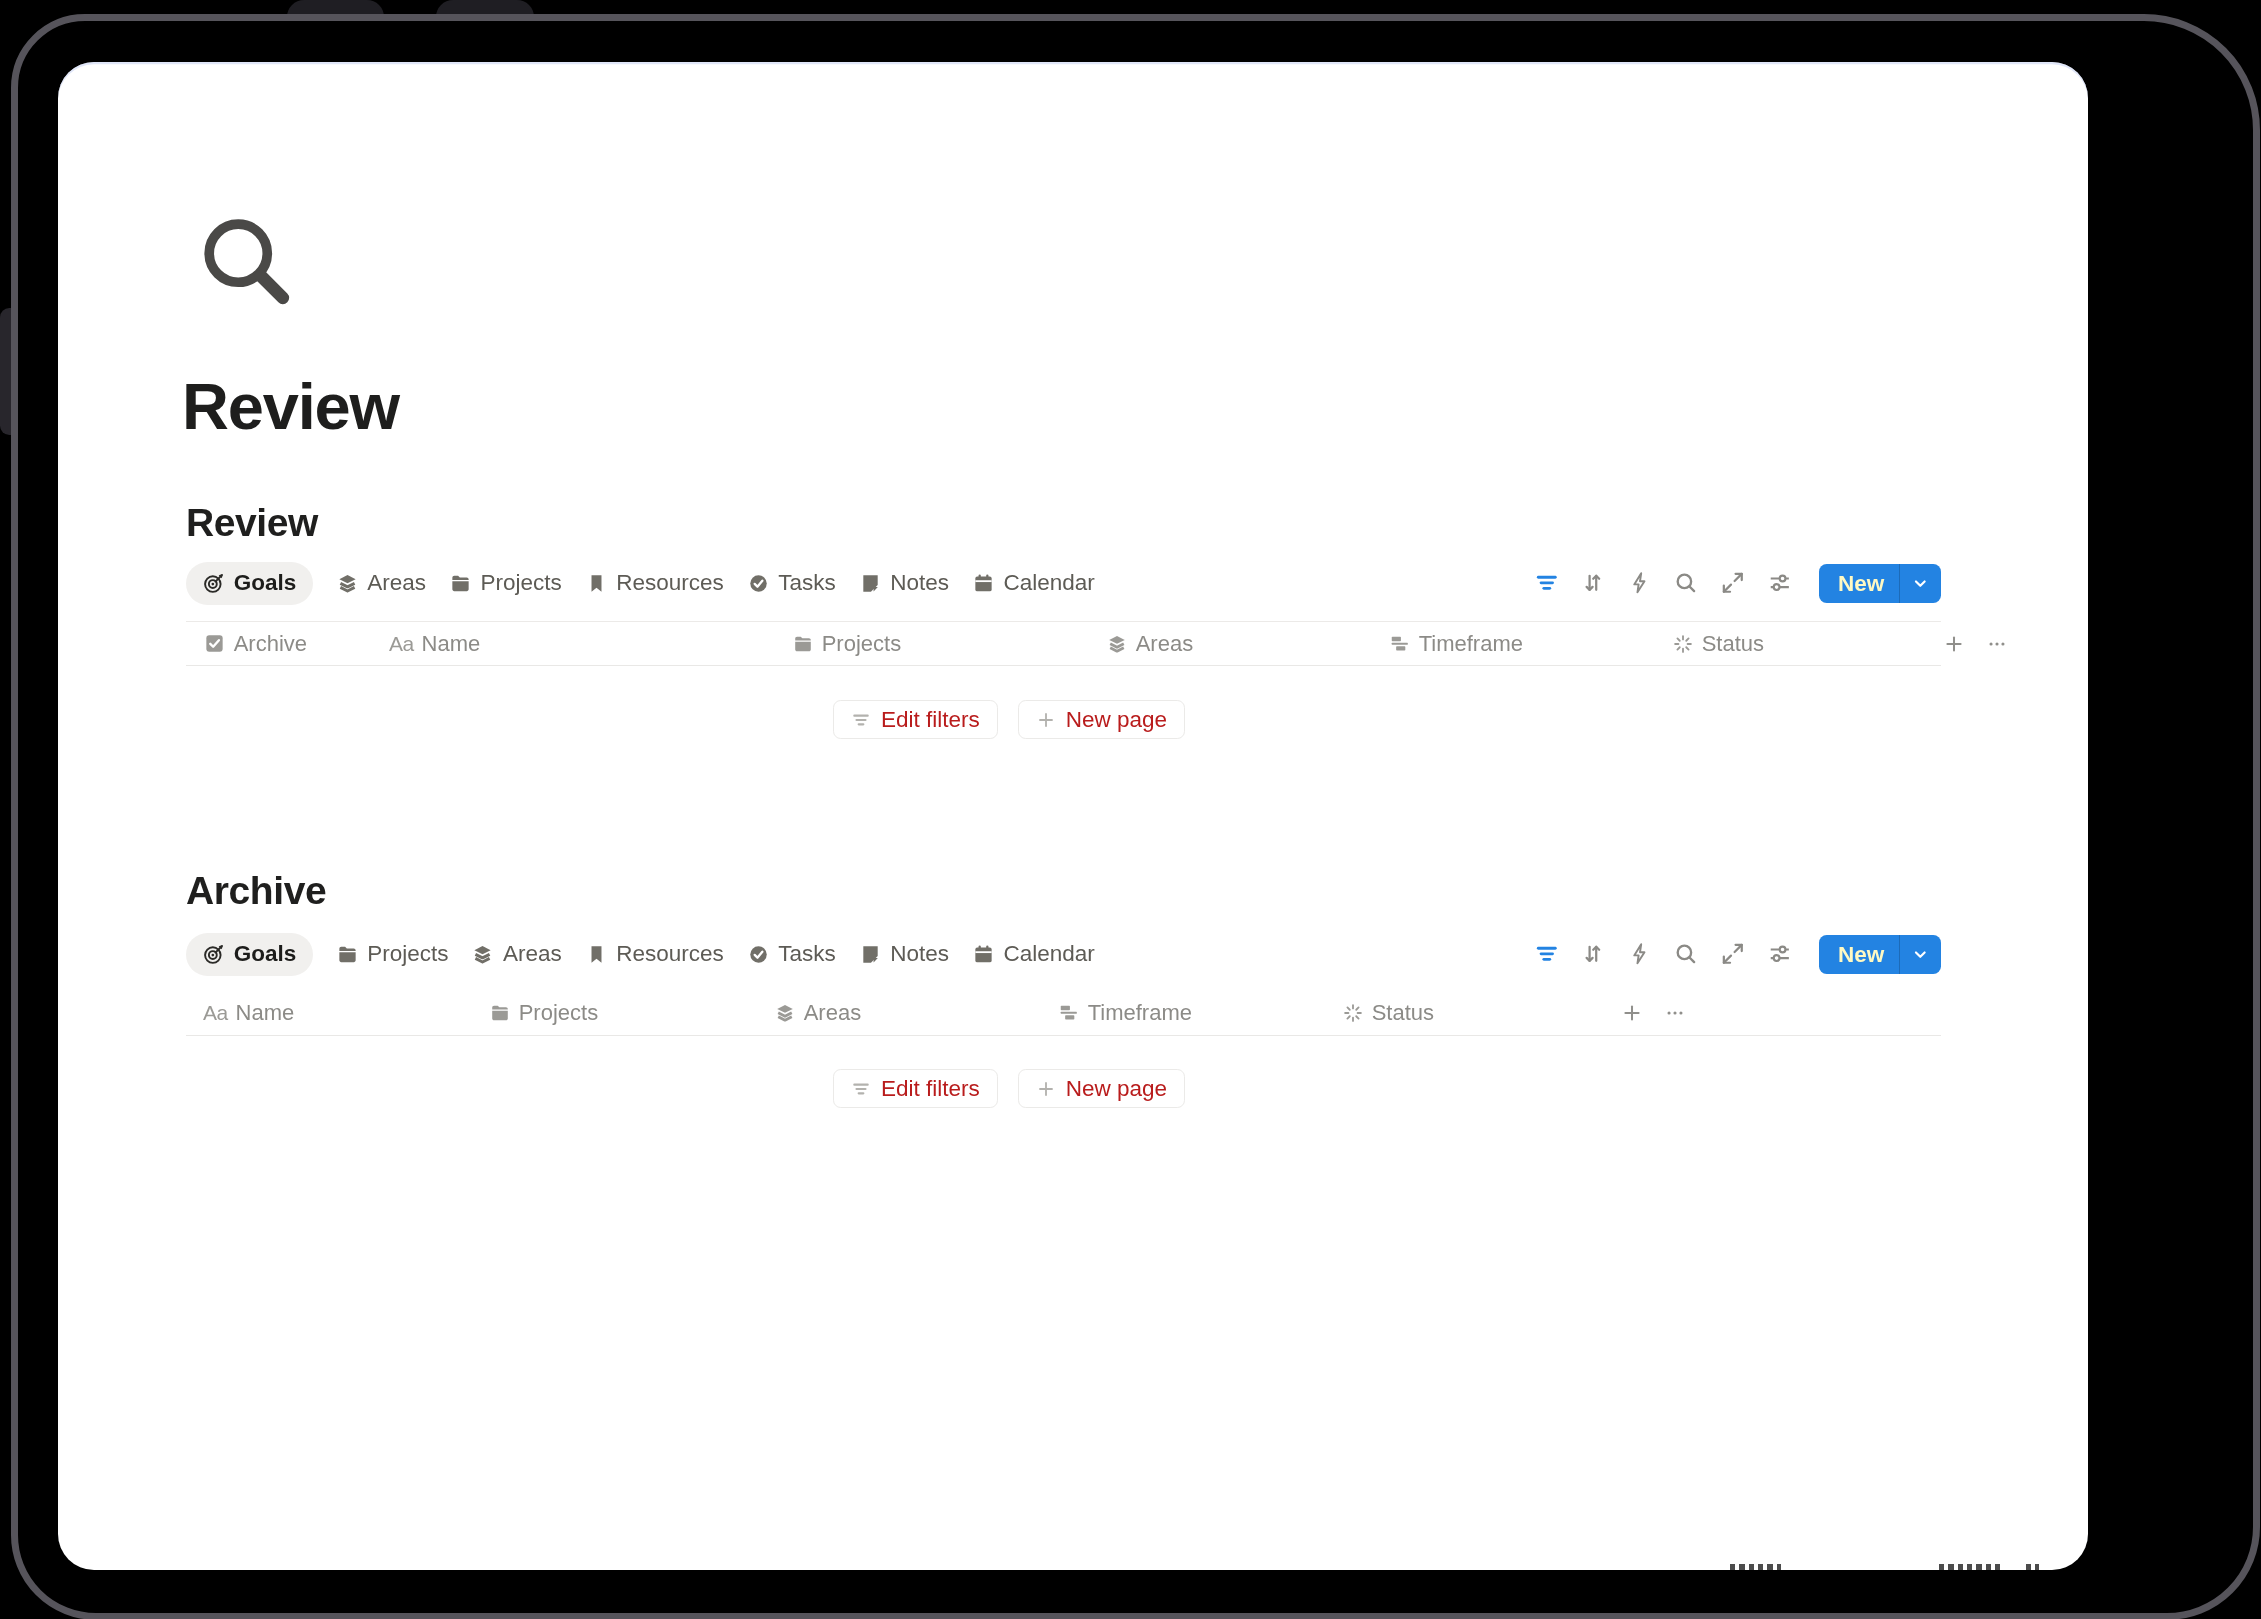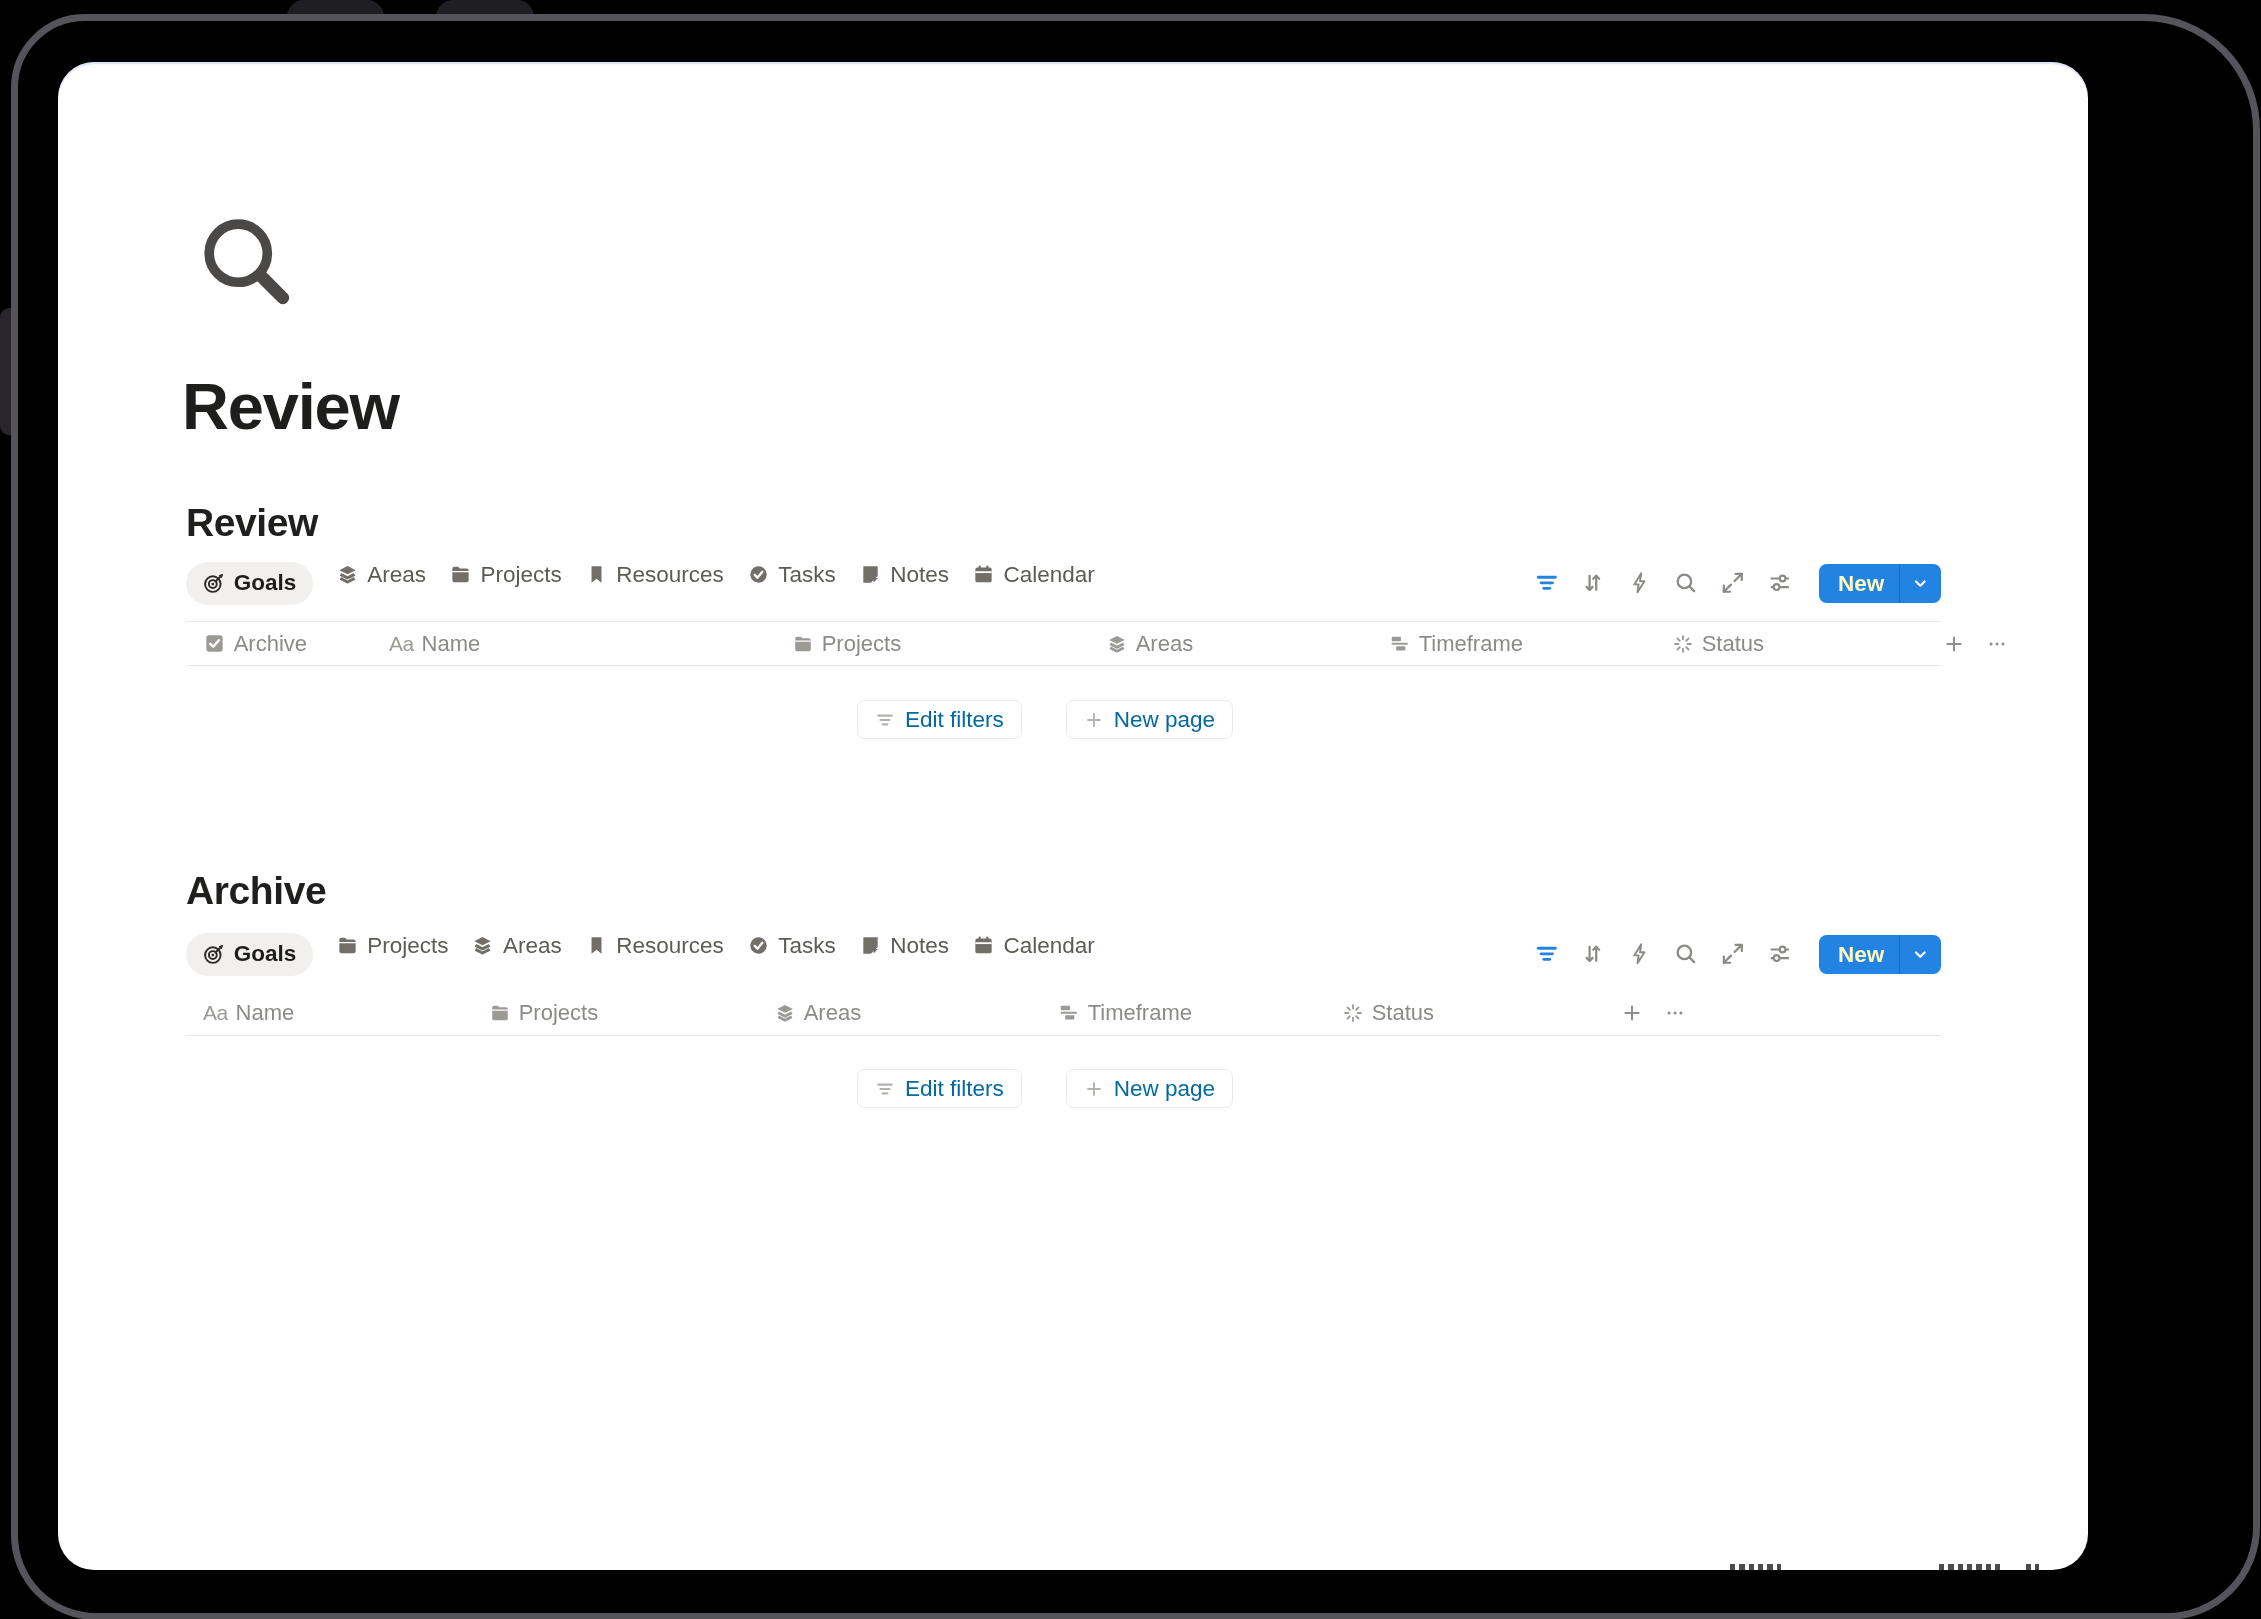--- a/index.html
+++ b/index.html
@@ -30,21 +30,21 @@
   .page-icon{position:absolute;left:139px;top:150px;color:#4a4947;}
   .page-title{position:absolute;left:124px;top:307px;font-size:65px;font-weight:700;color:#1e1e1d;letter-spacing:-1.2px;}
   
   .sec-heading{position:absolute;left:128px;font-size:39px;font-weight:700;color:#1f1f1e;letter-spacing:-0.4px;}
   #heading-1{top:439px}
   #heading-2{top:807px}
   
   .viewbar{position:absolute;left:128px;right:147px;height:46px;display:flex;align-items:center;justify-content:space-between;}
   #viewbar-1{top:498px}
   #viewbar-2{top:869px}
-  .tabs{display:flex;align-items:flex-start;gap:23px;}
+  .tabs{display:flex;align-items:center;gap:23px;}
   .tab{display:flex;align-items:center;gap:8.5px;color:#5d5b55;font-size:22.5px;cursor:default;}
   .tab .ic{color:#716f68;}
   .tab.active{background:#f1f0ee;border-radius:24px;padding:8.5px 16.3px;color:#1d1d1b;font-weight:600;}
   .tab.active .ic{color:#2b2a27;}
   .tools{display:flex;align-items:center;gap:21px;}
   .tbtn{color:#8b8a86;display:flex;}
   .tbtn.filter-active{color:#2383e2;}
   .new-btn{display:flex;align-items:center;background:#2383e2;border-radius:7.7px;height:39px;margin-left:6.2px;overflow:hidden;}
   .new-label{color:#fef9c3;font-size:22.5px;font-weight:600;padding:0 14.7px 0 18.6px;line-height:39px;}
   .new-divider{width:1.5px;height:39px;background:rgba(0,0,0,.18);}
@@ -54,21 +54,21 @@
   #header-row-1{top:559px;border-top:1.5px solid #eceae8;}
   #header-row-2{top:929px;}
   .col{display:flex;align-items:center;gap:7.7px;color:#8c8b87;font-size:22px;flex:0 0 auto;}
   .col .ic{color:#9b9a96;}
   .aa{font-size:21px;color:#9b9a96;font-weight:500;letter-spacing:-0.4px;}
   .row-tools{display:flex;align-items:center;gap:21px;color:#908f8b;}
   
   .actions{position:absolute;left:775px;display:flex;gap:20px;height:39px;}
   #actions-1{top:638px}
   #actions-2{top:1007px}
-  .action-btn{display:flex;align-items:center;gap:10px;border:1.5px solid #ebeae8;border-radius:7.7px;padding:16px 17px;color:#0369a1;font-size:22.5px;background:#fff;margin-left:24px;}
+  .action-btn{display:flex;align-items:center;gap:10px;border:1.5px solid #ebeae8;border-radius:7.7px;padding:16px 17px;color:#b91c1c;font-size:22.5px;background:#fff;}
   .action-btn .ic{color:#b3b2ae;}
   
   .dash{position:absolute;border-radius:3.1px;}
   #dash-dark{left:2101px;top:334px;width:23px;height:5.4px;background:#38363b;}
   #dash-light{left:2101px;top:353px;width:23px;height:4.6px;background:#ebebeb;}
   
   .smudge{position:absolute;top:1502px;height:6.2px;background:repeating-linear-gradient(90deg,#4c4c4c 0 5.4px,transparent 5.4px 9.3px);}
   #smudge-1{left:1672px;width:51px}
   #smudge-2{left:1881px;width:61px}
   #smudge-3{left:1968px;width:13px}

